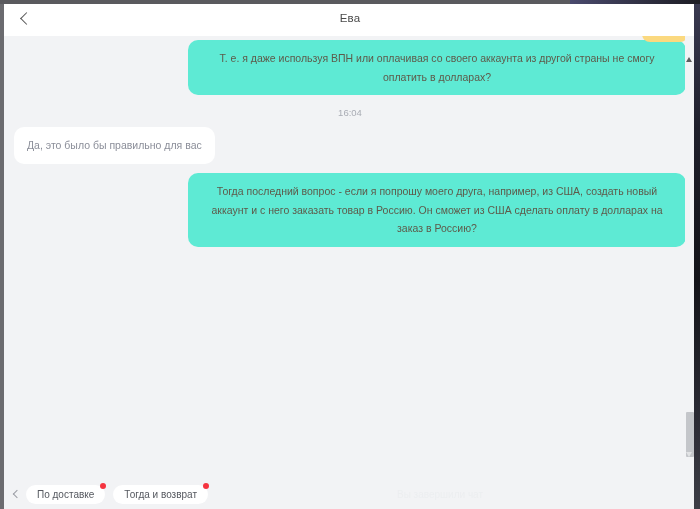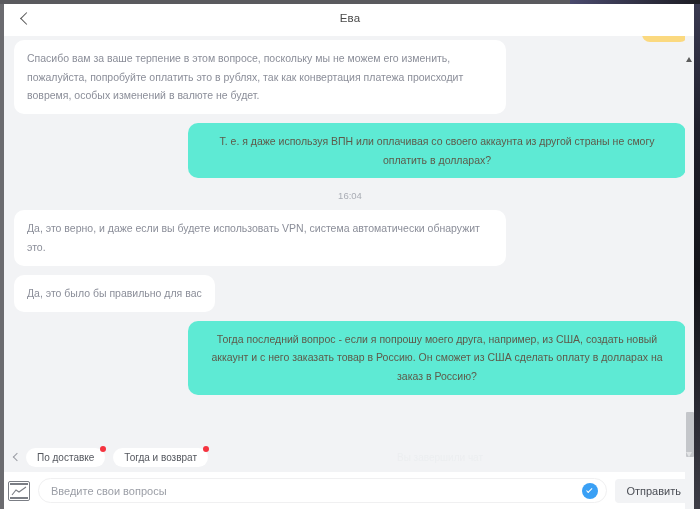--- a/index.html
+++ b/index.html
@@ -330,33 +330,27 @@
   <div class="header">
     <div class="back-btn">
       <span class="chev-left"></span>
     </div>
     <div class="header-title">Ева</div>
   </div>
 
   <div class="chat-area">
     <div class="peek-bubble"></div>
 
-    <div class="msg-row left">
-      <div class="bubble agent">Спасибо вам за ваше терпение в этом вопросе, поскольку мы не можем его изменить, пожалуйста, попробуйте оплатить это в рублях, так как конвертация платежа происходит вовремя, особых изменений в валюте не будет.</div>
-    </div>
 
     <div class="msg-row right">
       <div class="bubble user" style="max-width:498px">Т. е. я даже используя ВПН или оплачивая со своего аккаунта из другой страны не смогу оплатить в долларах?</div>
     </div>
 
     <div class="ts-row">16:04</div>
 
-    <div class="msg-row left">
-      <div class="bubble agent">Да, это верно, и даже если вы будете использовать VPN, система автоматически обнаружит это.</div>
-    </div>
 
     <div class="msg-row left">
       <div class="bubble agent">Да, это было бы правильно для вас</div>
     </div>
 
     <div class="msg-row right">
       <div class="bubble user" style="max-width:498px">Тогда последний вопрос - если я попрошу моего друга, например, из США, создать новый аккаунт и с него заказать товар в Россию. Он сможет из США сделать оплату в долларах на заказ в Россию?</div>
     </div>
 
 
@@ -375,38 +369,20 @@
         <span>Тогда и возврат</span>
         <span class="dot"></span>
       </div>
     </div>
     <div class="chat-ended-note">Вы завершили чат</div>
     <div class="chips-right-arrow">
       <span class="cr"></span>
     </div>
   </div>
 
-  <div class="composer">
-    <div class="img-icon">
-      <span class="bar-top"></span>
-      <span class="bar-bot"></span>
-      <svg width="17" height="11" viewBox="0 0 17 11">
-        <polyline points="1,9 5,4 8,6 15,1" fill="none" stroke="#7b7e85" stroke-width="1.1"></polyline>
-      </svg>
-    </div>
-
-    <div class="input-wrap">
-      <input type="text" placeholder="Введите свои вопросы" style="">
-      <div class="check-btn">
-        <span class="tick"></span>
-      </div>
-    </div>
-
-    <div class="send-btn">Отправить</div>
-  </div>
 
   <div class="scrollbar">
     <div class="sb-up">
       <span class="tri"></span>
     </div>
     <div class="sb-thumb"></div>
     <div class="sb-down">
       <span class="tri"></span>
     </div>
   </div>

